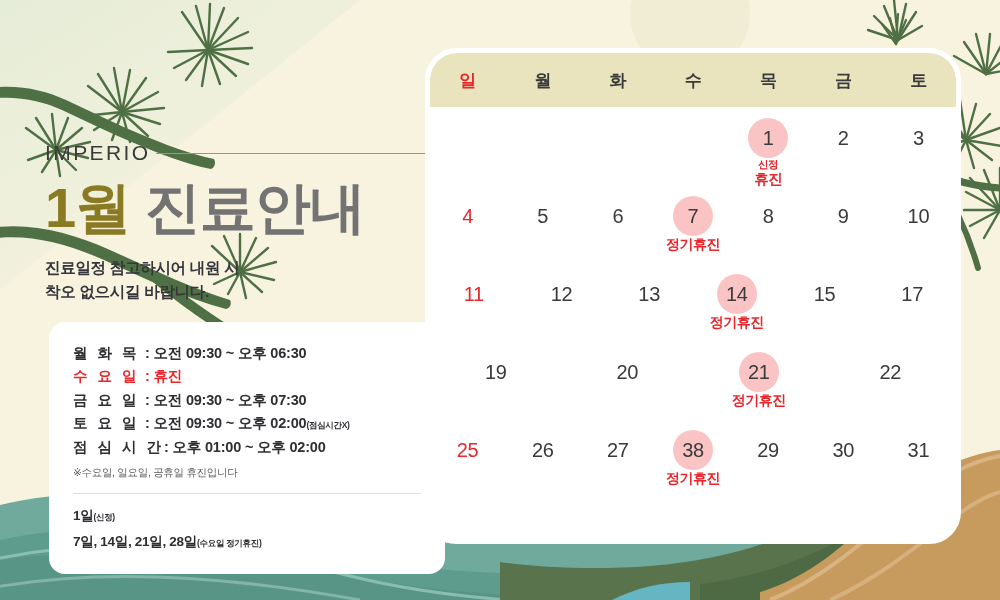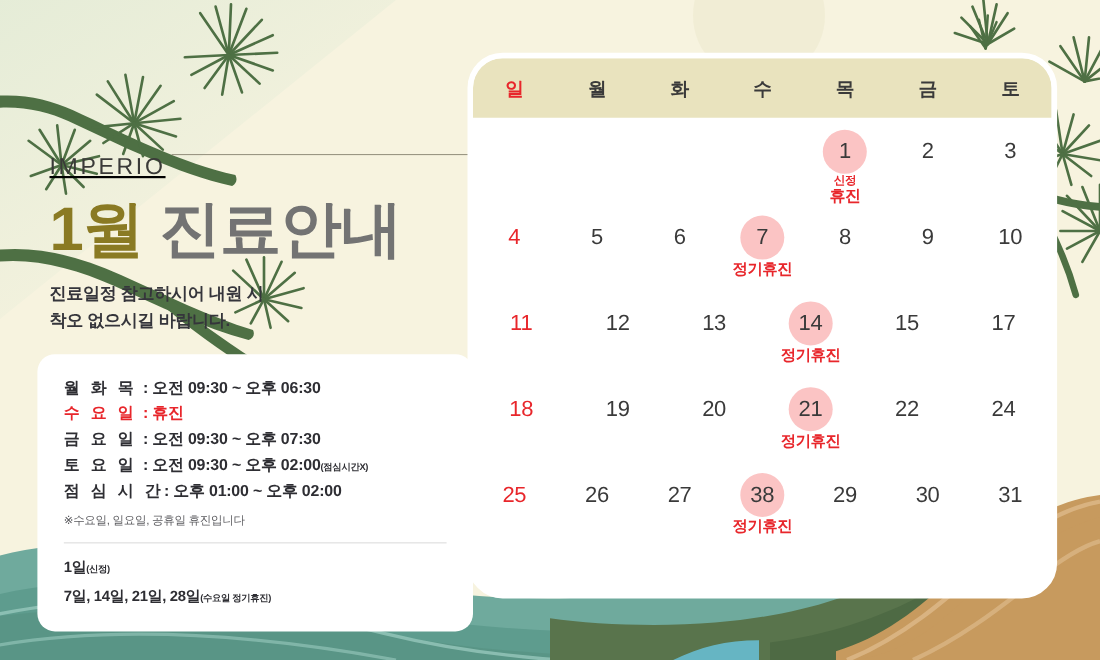--- a/index.html
+++ b/index.html
@@ -34,23 +34,23 @@
   .left-panel {
     position: absolute;
     left: 45px;
     top: 140px;
     width: 390px;
     z-index: 5;
   }
 
   .brand-row {
     display: flex;
+    align-items: center;
     gap: 6px;
     height: 26px;
-    text-decoration: underline;
   }
   .brand-name {
     font-size: 21px;
     letter-spacing: 2.4px;
     color: #3A3A38;
     font-weight: 400;
     white-space: nowrap;
   }
   .brand-rule {
     flex: 1;
@@ -74,21 +74,21 @@
     font-size: 15.5px;
     font-weight: 700;
     line-height: 1.55;
     color: #35353B;
     letter-spacing: -0.3px;
   }
 
   
   .info-card {
     position: absolute;
-    left: 34px;
+    left: 49px;
     top: 322px;
     width: 396px;
     background: #FFFFFF;
     border-radius: 16px;
     padding: 20px 24px 22px 24px;
     box-sizing: border-box;
     z-index: 6;
   }
 
   .hours-list { margin: 0; }
@@ -555,40 +555,34 @@
         <div class="cal-cell">
           <div class="daynum">15</div>
         </div>
         <div class="cal-cell">
           <div class="daynum">17</div>
         </div>
       </div>
 
       <div class="cal-row">
         <div class="cal-cell">
-          <div class="daynum sun">18</div>
-        </div>
-        <div class="cal-cell">
           <div class="daynum">19</div>
         </div>
         <div class="cal-cell">
           <div class="daynum">20</div>
         </div>
         <div class="cal-cell">
           <div class="daynum marked">21</div>
           <div class="cell-note">
             <span class="note-mid">정기휴진</span>
           </div>
         </div>
         <div class="cal-cell">
           <div class="daynum">22</div>
         </div>
-        <div class="cal-cell">
-          <div class="daynum">24</div>
-        </div>
       </div>
 
       <div class="cal-row">
         <div class="cal-cell">
           <div class="daynum sun">25</div>
         </div>
         <div class="cal-cell">
           <div class="daynum">26</div>
         </div>
         <div class="cal-cell">

